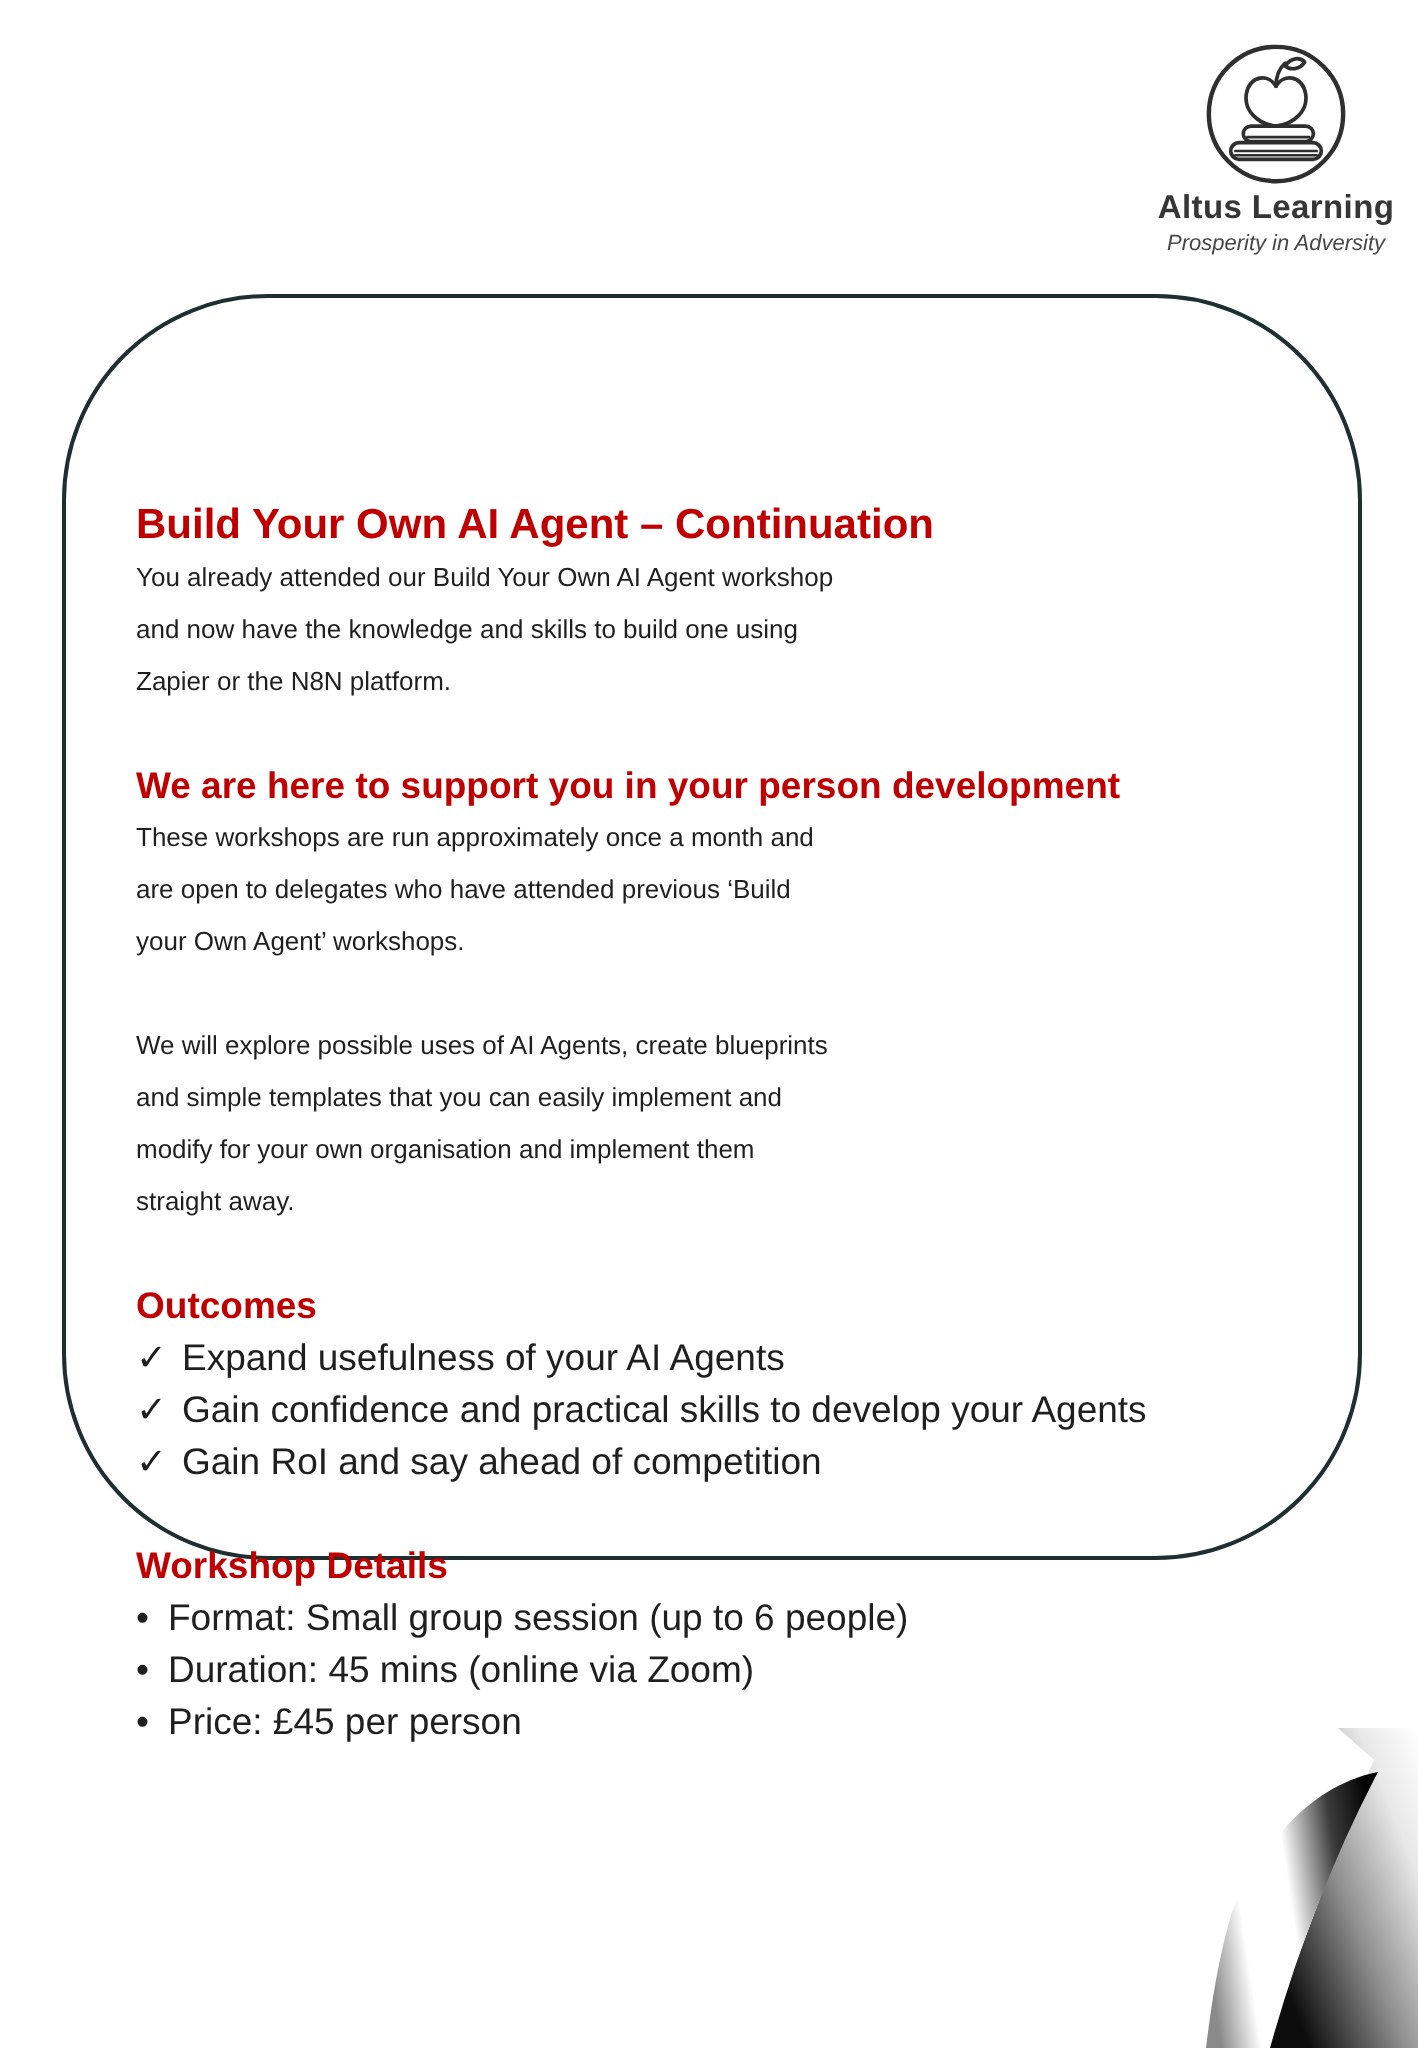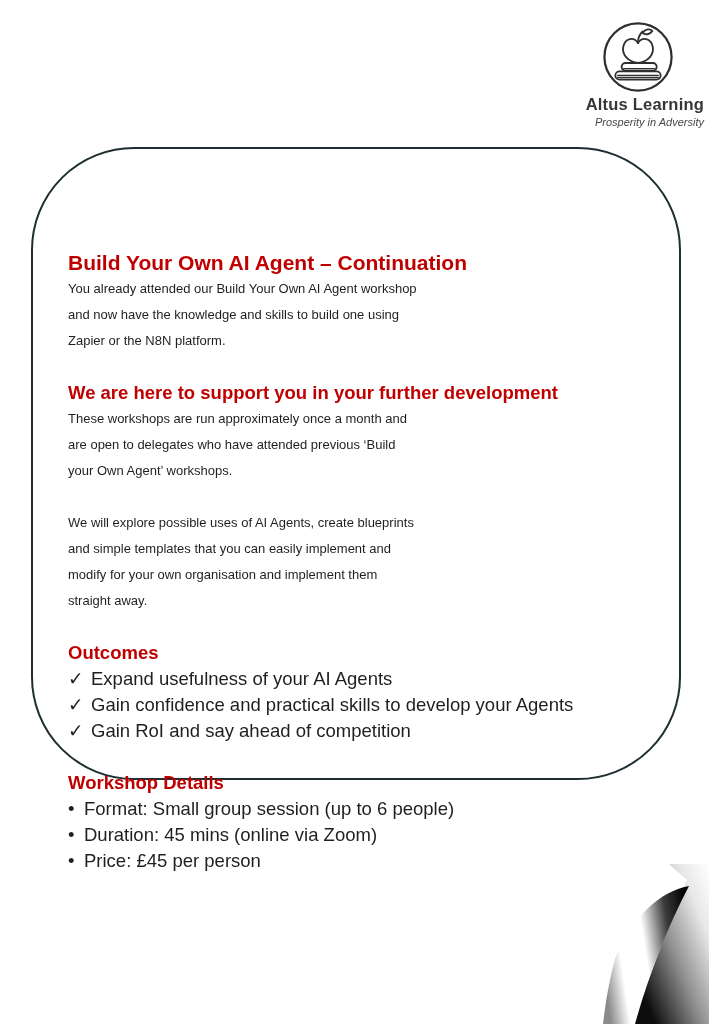--- a/index.html
+++ b/index.html
@@ -12,21 +12,21 @@
     font-family: "Liberation Sans", sans-serif;
     color: #1f1f1f;
   }
 
   
   .logo {
     position: absolute;
     top: 20px;
     left: 572px;
     width: 132px;
-    text-align: right;
+    text-align: center;
   }
   .logo svg { display: block; margin: 0 auto; }
   .logo-name {
     margin-top: 1px;
     font-size: 16.5px;
     font-weight: 600;
     color: #363636;
     letter-spacing: 0.2px;
     white-space: nowrap;
   }
@@ -138,21 +138,21 @@
     <div class="card-content">
 
       <h1 class="flyer-title">Build Your Own AI Agent – Continuation</h1>
 
       <div class="para">
         <div class="tline">You already attended our Build Your Own AI Agent workshop</div>
         <div class="tline">and now have the knowledge and skills to build one using</div>
         <div class="tline">Zapier or the N8N platform.</div>
       </div>
 
-      <h2 class="section-heading">We are here to support you in your further development</h2>
+      <h2 class="section-heading">We are here to support you in your person development</h2>
       <div class="para">
         <div class="tline">These workshops are run approximately once a month and</div>
         <div class="tline">are open to delegates who have attended previous ‘Build</div>
         <div class="tline">your Own Agent’ workshops.</div>
       </div>
 
       <div class="para gap-above">
         <div class="tline">We will explore possible uses of AI Agents, create blueprints</div>
         <div class="tline">and simple templates that you can easily implement and</div>
         <div class="tline">modify for your own organisation and implement them</div>

